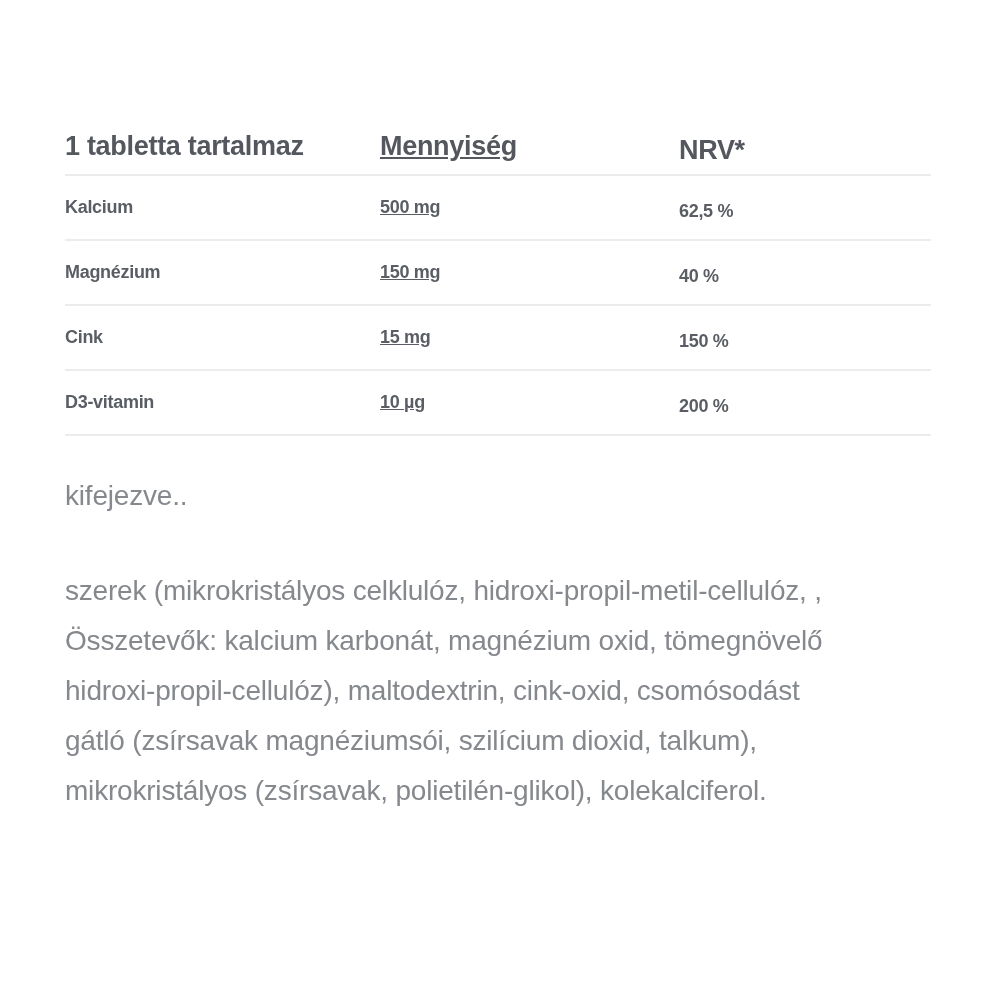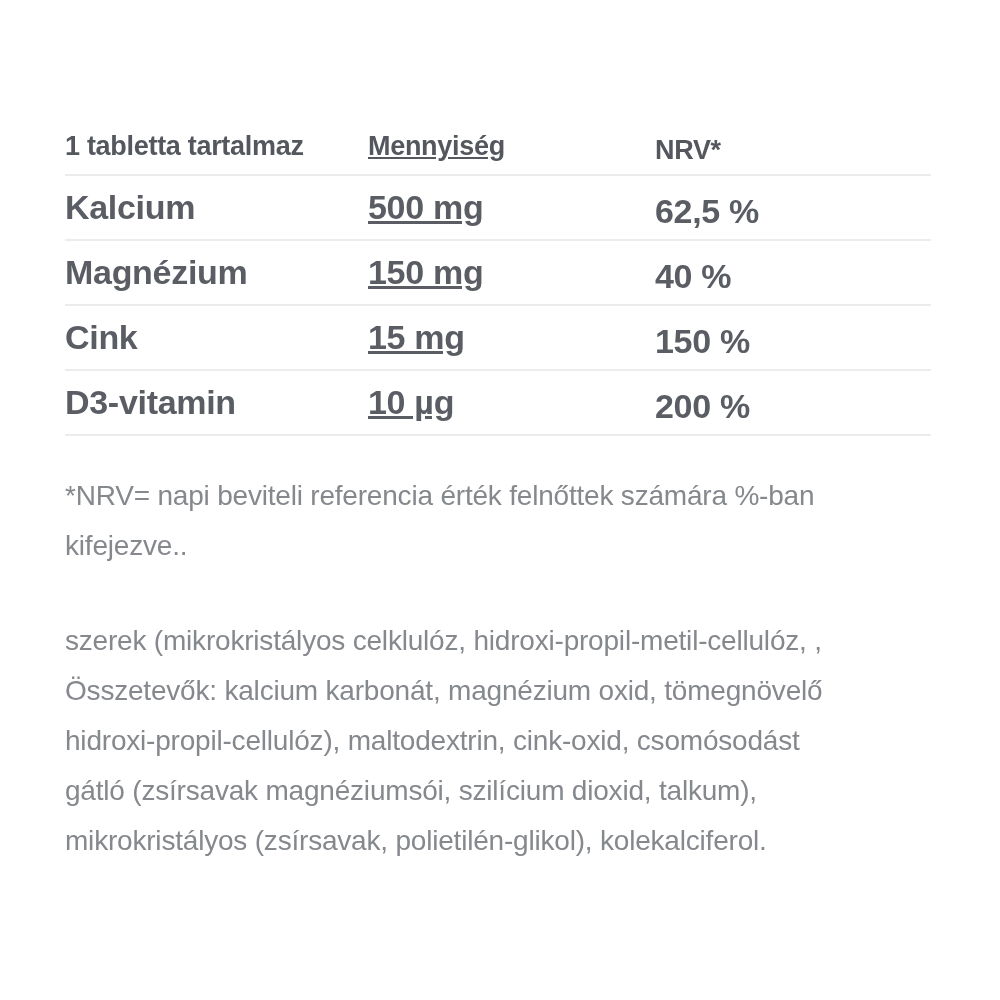--- a/index.html
+++ b/index.html
@@ -15,34 +15,35 @@
     position: absolute;
     left: 65px;
     top: 119px;
     width: 866px;
   }
   .t-row {
     display: flex;
     align-items: center;
     box-sizing: border-box;
     border-bottom: 2px solid #ececec;
+    gap: 12px;
   }
   .t-head-row { height: 57px; }
   .t-data-row { height: 65px; }
   .c1 { width: 303px; }
   .c2 { width: 287px; text-decoration: underline; }
   .c3 { flex: 1; margin-top: 8px; }
   .th {
     font-size: 27px;
     font-weight: 700;
     color: #54575d;
     letter-spacing: -0.3px;
   }
   .td {
-    font-size: 34px;
+    font-size: 18px;
     font-weight: 700;
     color: #5a5e64;
     letter-spacing: -0.3px;
   }
   .para {
     font-size: 28px;
     font-weight: 400;
     line-height: 50px;
     color: #85888c;
     letter-spacing: -0.2px;
@@ -82,21 +83,20 @@
       </div>
 
       <div class="t-row t-data-row">
         <div class="c1 td">D3-vitamin</div>
         <div class="c2 td">10 µg</div>
         <div class="c3 td">200 %</div>
       </div>
     </div>
 
     <div class="para note-block">
-      <div>*NRV= napi beviteli referencia érték felnőttek számára %-ban</div>
       <div>kifejezve..</div>
     </div>
 
     <div class="para ingredients-block">
       <div>szerek (mikrokristályos celklulóz, hidroxi-propil-metil-cellulóz, ,</div>
       <div>Összetevők: kalcium karbonát, magnézium oxid,  tömegnövelő</div>
       <div>hidroxi-propil-cellulóz), maltodextrin, cink-oxid, csomósodást</div>
       <div>gátló (zsírsavak magnéziumsói, szilícium dioxid, talkum),</div>
       <div>mikrokristályos (zsírsavak, polietilén-glikol), kolekalciferol.</div>
     </div>

